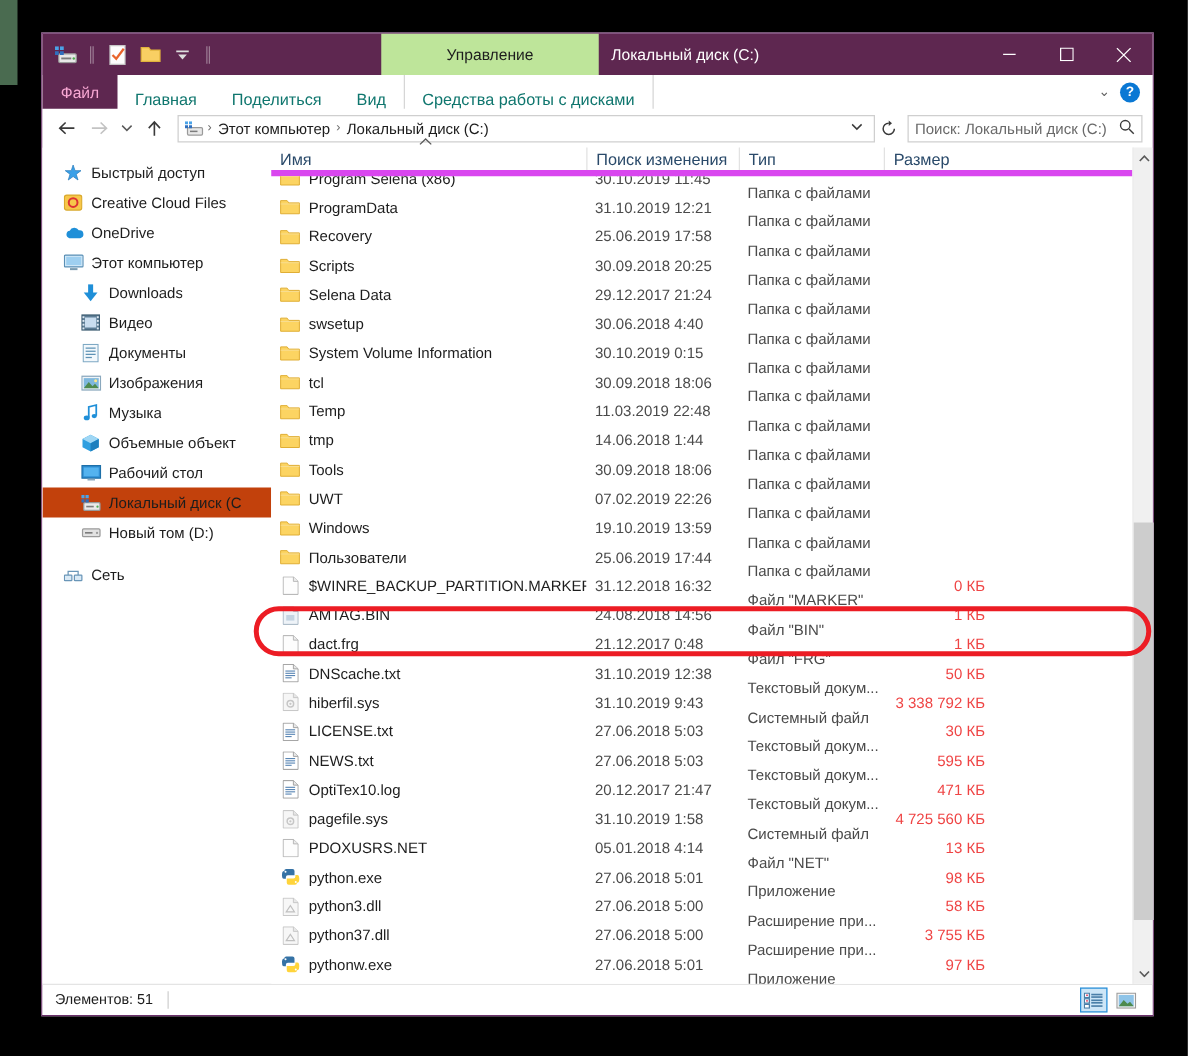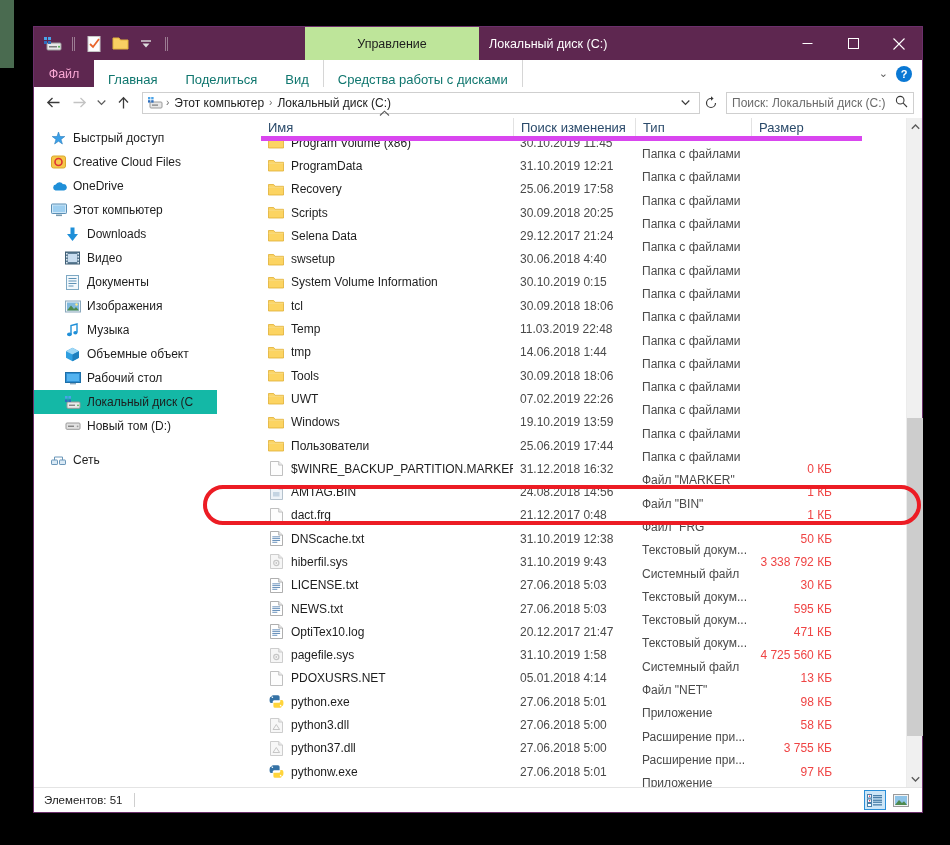--- a/index.html
+++ b/index.html
@@ -107,36 +107,36 @@
   .refresh-btn { width: 22px; height: 22px; display: flex; align-items: center; justify-content: center; color: #3a3a3a; font-size: 13px; }
   .searchbox {
     width: 188px; height: 22px; margin-left: 4px;
     border: 1px solid #cfcfcf; background: #ffffff;
     display: flex; align-items: center; padding: 0 5px;
   }
   .search-ph { flex: 1; font-size: 12px; color: #6a6a6a; }
   .search-icon { color: #3a3a3a; font-size: 12px; }
 
   
-  .bodyrow { flex: 1; display: flex; min-height: 0; background: #ffffff; gap: 44px; }
+  .bodyrow { flex: 1; display: flex; min-height: 0; background: #ffffff; }
 
   
   .sidebar {
     width: 183px; flex: 0 0 183px;
     background: #ffffff;
     padding-top: 8px;
     overflow: hidden;
     font-size: 12px;
   }
   .nav-item {
     height: 24px; display: flex; align-items: center; gap: 6px;
     padding-left: 16px; color: #1d1d1d; white-space: nowrap;
   }
   .nav-item.indent { padding-left: 30px; }
-  .nav-item.selected2 { background: #14b8a6; }
+  .nav-item.selected2 { background: #c2410c; }
   .nav-ico { width: 17px; height: 16px; display: flex; align-items: center; justify-content: center; flex-shrink: 0; }
   .nav-lbl { overflow: hidden; text-overflow: clip; }
   .nav-gap { height: 10px; }
 
   
   .filepane { flex: 1; position: relative; min-width: 0; display: flex; flex-direction: column; background: #ffffff; }
   .colheader {
     height: 23px; display: flex; align-items: center;
     border-bottom: 5px solid #d946ef;
     font-size: 13px; color: #2a4a6a;
@@ -558,21 +558,21 @@
         <div class="rows">
           <div class="rowlist" id="rowlist">
               <div class="row">
                 <div class="cell-name">
                   <span class="ficon">
                     <svg width="16" height="13" viewBox="0 0 16 13">
                       <path d="M0.5 1.5 h5.2 l1.3 1.8 H15.5 v8.7 H0.5 Z" fill="#fcd462" stroke="#e0ae34" stroke-width="0.8"></path>
                       <path d="M0.5 4.2 H15.5" stroke="#f7e0a0" stroke-width="0.6"></path>
                     </svg>
                   </span>
-                  <span>Program Volume (x86)</span>
+                  <span>Program Selena (x86)</span>
                 </div>
                 <div class="cell-date">30.10.2019 11:45</div>
                 <div class="cell-type">Папка с файлами</div>
                 <div class="cell-size"></div>
               </div>
               <div class="row">
                 <div class="cell-name">
                   <span class="ficon">
                     <svg width="16" height="13" viewBox="0 0 16 13">
                       <path d="M0.5 1.5 h5.2 l1.3 1.8 H15.5 v8.7 H0.5 Z" fill="#fcd462" stroke="#e0ae34" stroke-width="0.8"></path>

